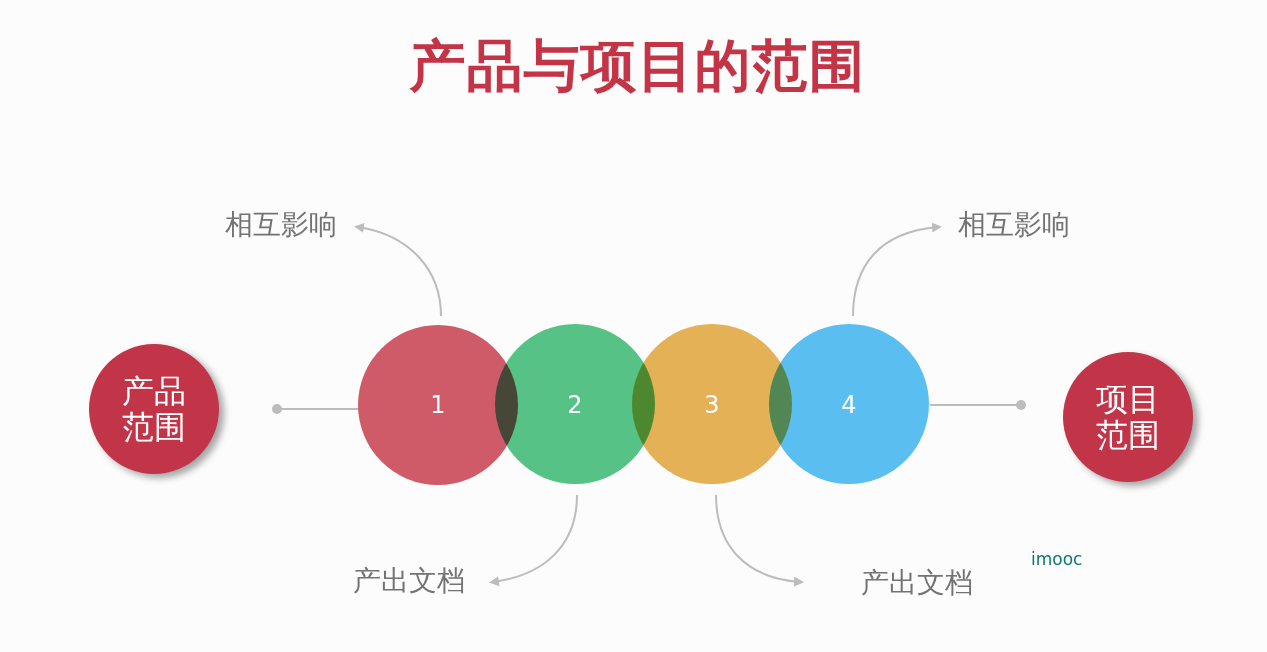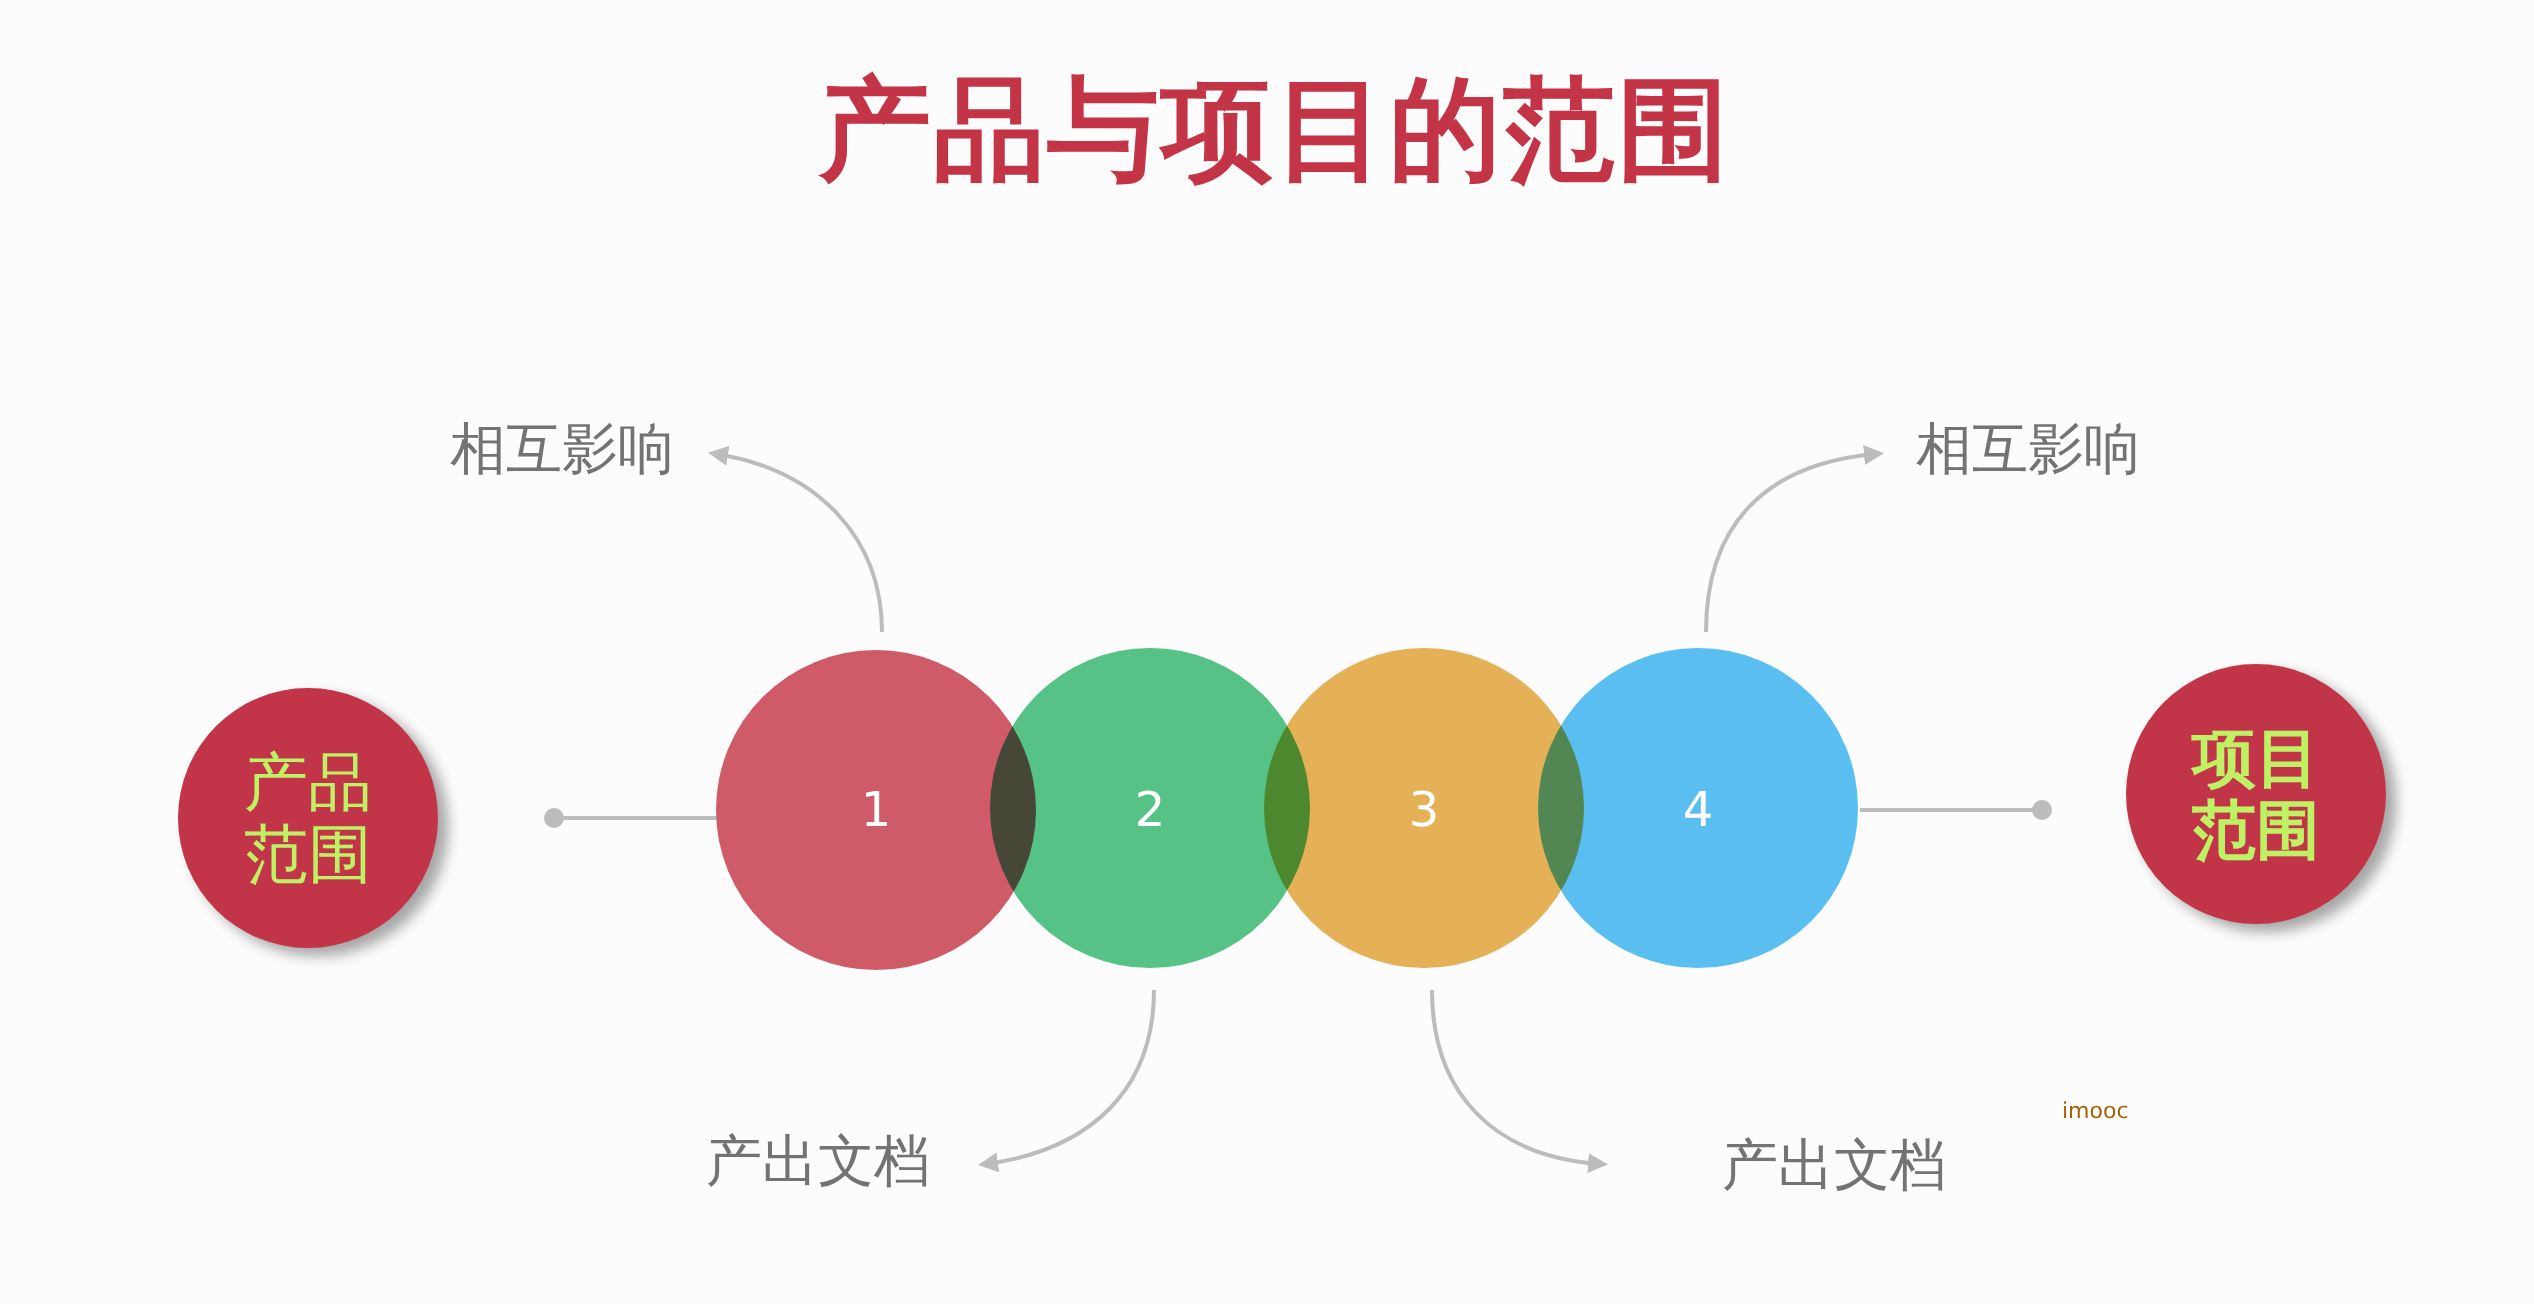--- a/index.html
+++ b/index.html
@@ -10,33 +10,33 @@
     position:relative;
   }
   .title {
     position:absolute; left:0; top:28px; width:1275px;
     text-align:center; font-size:56px; font-weight:bold;
     letter-spacing:1px; line-height:76px;
   }
   svg.conn { position:absolute; left:0; top:0; }
   .side-circle {
     position:absolute; width:130px; height:130px; border-radius:50%;
-    color:#bef264; font-size:32px; line-height:36px;
+    color:#ffffff; font-size:32px; line-height:36px;
     display:flex; flex-direction:column; align-items:center; justify-content:center;
     box-shadow:5px 4px 7px rgba(0,0,0,0.35);
   }
   .num-circle {
     position:absolute; width:160px; height:160px; border-radius:50%;
     display:flex; align-items:center; justify-content:center;
     color:#fff; font-size:24px; opacity:0.82;
     mix-blend-mode:multiply;
   }
   .num-label { position:absolute; width:160px; text-align:center; color:#fff; font-size:24px; line-height:30px; }
   .label { position:absolute; font-size:28px; color:#737373; line-height:34px; white-space:nowrap; }
-  .watermark { position:absolute; left:1031px; top:549px; font-size:11px; color:#a16207; }
+  .watermark { position:absolute; left:1031px; top:549px; font-size:17px; color:#0f766e; }
 </style>
 </head>
 <body>
 
 <div class="title" style="color:#c33447;">产品与项目的范围</div>
 
 <svg class="conn" width="1267" height="652">
   <defs>
     <marker id="arr" markerWidth="10" markerHeight="10" refX="6" refY="5" orient="auto" markerUnits="userSpaceOnUse">
       <path d="M0,0 L10,5 L0,10 z" fill="#bcbcbc"></path>
@@ -55,21 +55,21 @@
 
   <path d="M716,495 C716,545 745,578 800,582" fill="none" stroke="#bcbcbc" stroke-width="2" marker-end="url(#arr)"></path>
 
   <path d="M853,316 C853,265 880,232 938,227" fill="none" stroke="#bcbcbc" stroke-width="2" marker-end="url(#arr)"></path>
 </svg>
 
 <div class="side-circle" style="left:89px; top:344px; background:#c23548;">
   <span>产品</span>
   <span>范围</span>
 </div>
-<div class="side-circle" style="left:1063px; top:332px; background:#c23548;font-weight:bold;">
+<div class="side-circle" style="left:1063px; top:352px; background:#c23548;">
   <span>项目</span>
   <span>范围</span>
 </div>
 
 <div class="num-circle" style="left:358px; top:325px; background:#cf5b68; opacity:1; mix-blend-mode:normal;"></div>
 <div class="num-circle" style="left:495px; top:324px; background:#32b86b;"></div>
 <div class="num-circle" style="left:632px; top:324px; background:#e1a233;"></div>
 <div class="num-circle" style="left:769px; top:324px; background:#36b5ef;"></div>
 
 <div class="num-label" style="left:358px; top:390px;">1</div>

